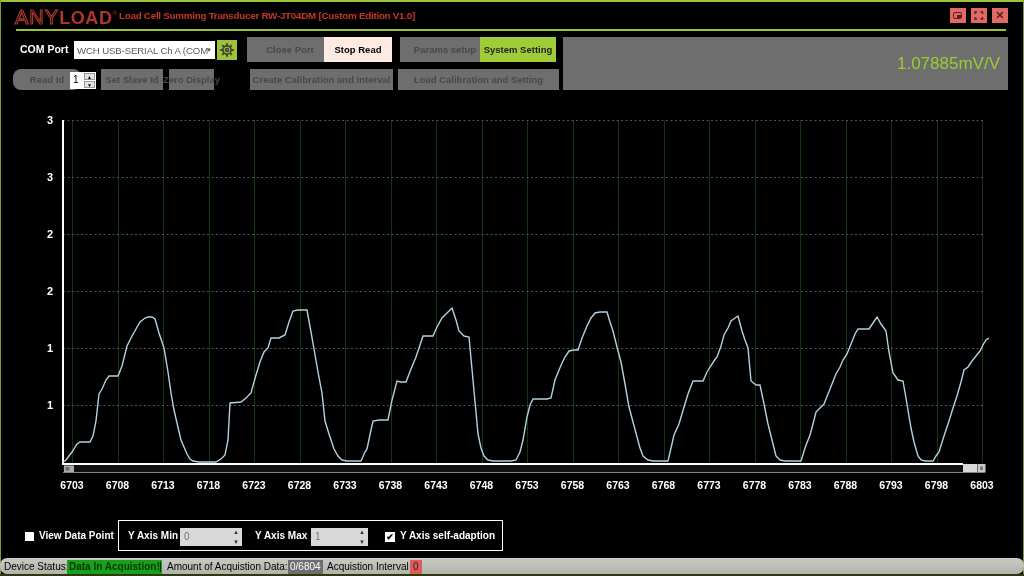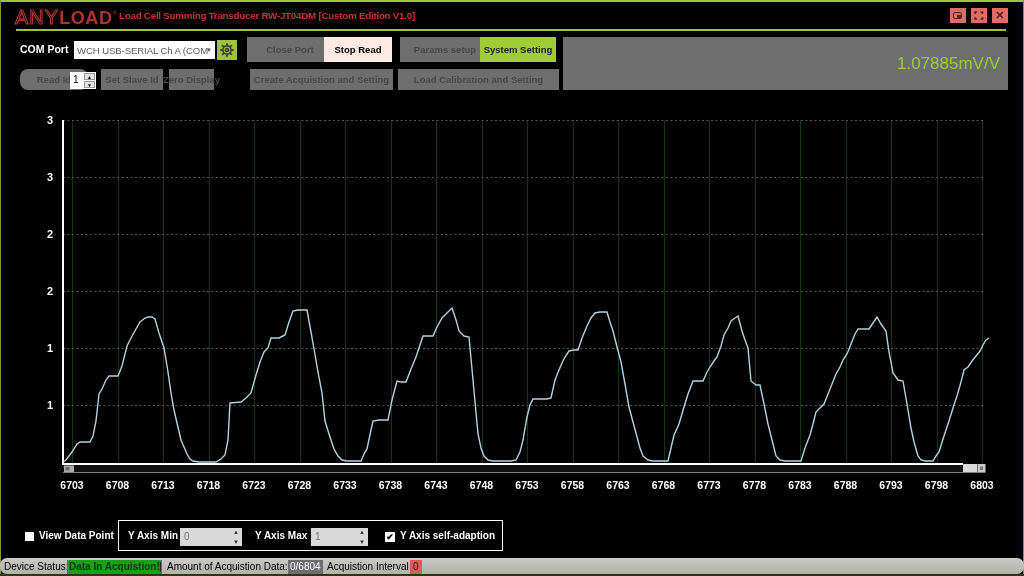--- a/index.html
+++ b/index.html
@@ -65,33 +65,33 @@
 </div>
 <div class="btn" style="left:247px;top:37px;width:86px;height:25px;">Close Port</div>
 <div class="btn" style="left:324px;top:37px;width:68px;height:25px;background:#fdeae3;color:#000;">Stop Read</div>
 <div class="btn" style="left:400px;top:37px;width:90px;height:25px;">Params setup</div>
 <div class="btn" style="left:480px;top:37px;width:76px;height:25px;background:#a0cc38;color:#222;">System Setting</div>
 
 <div class="abs" style="left:563px;top:37px;width:445px;height:53px;background:#6e6e6e;">
   <div style="position:absolute;right:8px;top:17px;color:#9acd32;font-size:17px;">1.07885mV/V</div>
 </div>
 
-<div class="btn" style="left:20px;top:69px;width:68px;height:21px;border-radius:8px;">Read Id</div>
+<div class="btn" style="left:13px;top:69px;width:68px;height:21px;border-radius:8px;">Read Id</div>
 <div class="abs" style="left:70px;top:72px;width:26px;height:17px;background:#fff;">
   <span style="position:absolute;left:3px;top:2px;color:#000;font-size:10px;">1</span>
   <div style="position:absolute;right:1px;top:1px;width:11px;height:7px;background:#e3e3e3;border:0.5px solid #999;display:flex;align-items:center;justify-content:center;">
       <span style="font-size:5px;color:#000;">▲</span>
     </div>
   <div style="position:absolute;right:1px;bottom:1px;width:11px;height:7px;background:#e3e3e3;border:0.5px solid #999;display:flex;align-items:center;justify-content:center;">
       <span style="font-size:5px;color:#000;">▼</span>
     </div>
 </div>
 <div class="btn" style="left:101px;top:69px;width:62px;height:21px;">Set Slave Id</div>
 <div class="btn" style="left:169px;top:69px;width:45px;height:21px;">Zero Display</div>
-<div class="btn" style="left:250px;top:69px;width:143px;height:21px;">Create Acquistion and Setting</div>
+<div class="btn" style="left:250px;top:69px;width:143px;height:21px;">Create Calibration and Interval</div>
 <div class="btn" style="left:398px;top:69px;width:161px;height:21px;">Load Calibration and Setting</div>
 
 <svg class="abs" style="left:0;top:100px;" width="1024" height="400" xmlns="http://www.w3.org/2000/svg">
 
   <g id="vgrid" stroke="#123512" stroke-width="1">
       <line x1="72.5" x2="72.5" y1="20" y2="363"></line>
       <line x1="118.5" x2="118.5" y1="20" y2="363"></line>
       <line x1="163.5" x2="163.5" y1="20" y2="363"></line>
       <line x1="209.5" x2="209.5" y1="20" y2="363"></line>
       <line x1="254.5" x2="254.5" y1="20" y2="363"></line>

